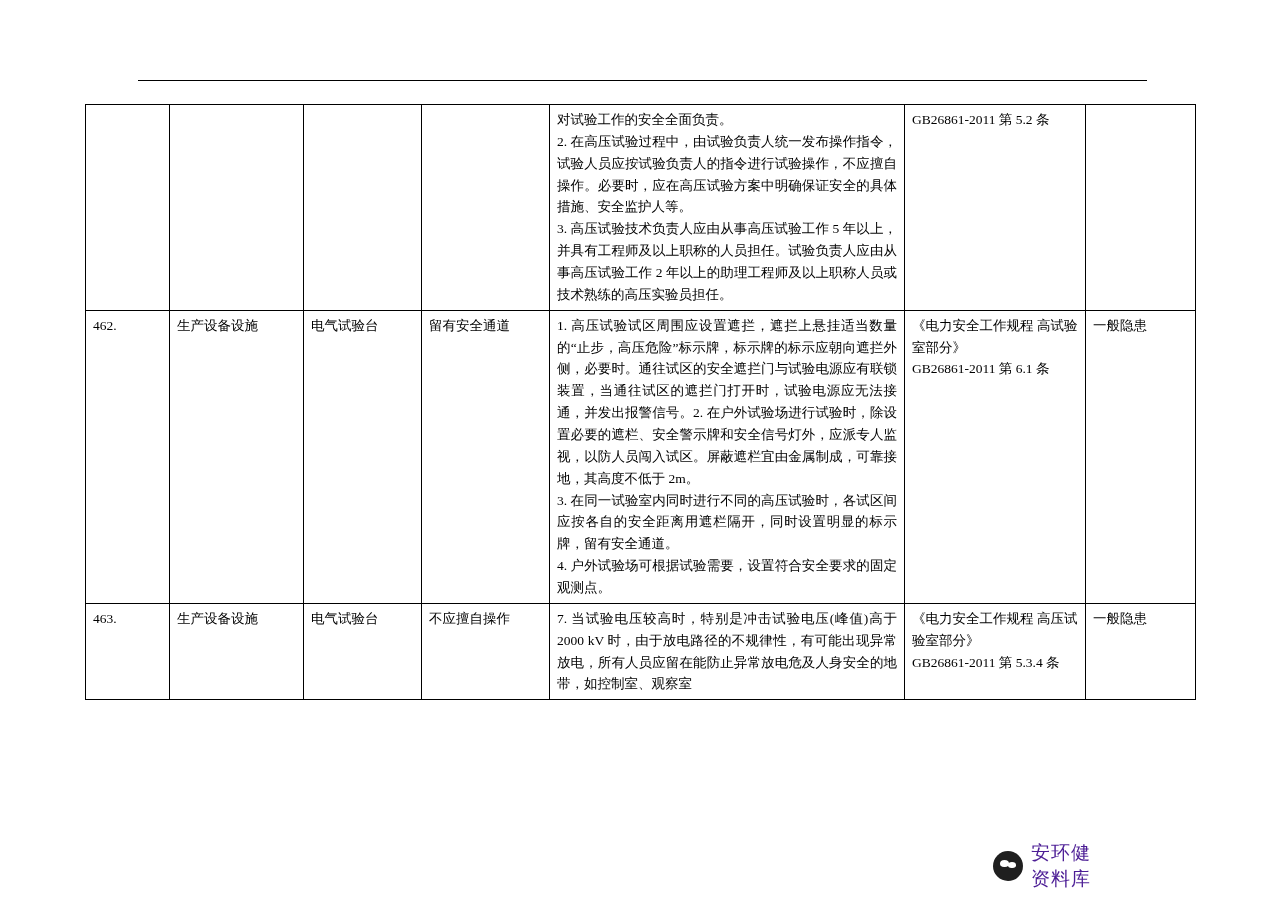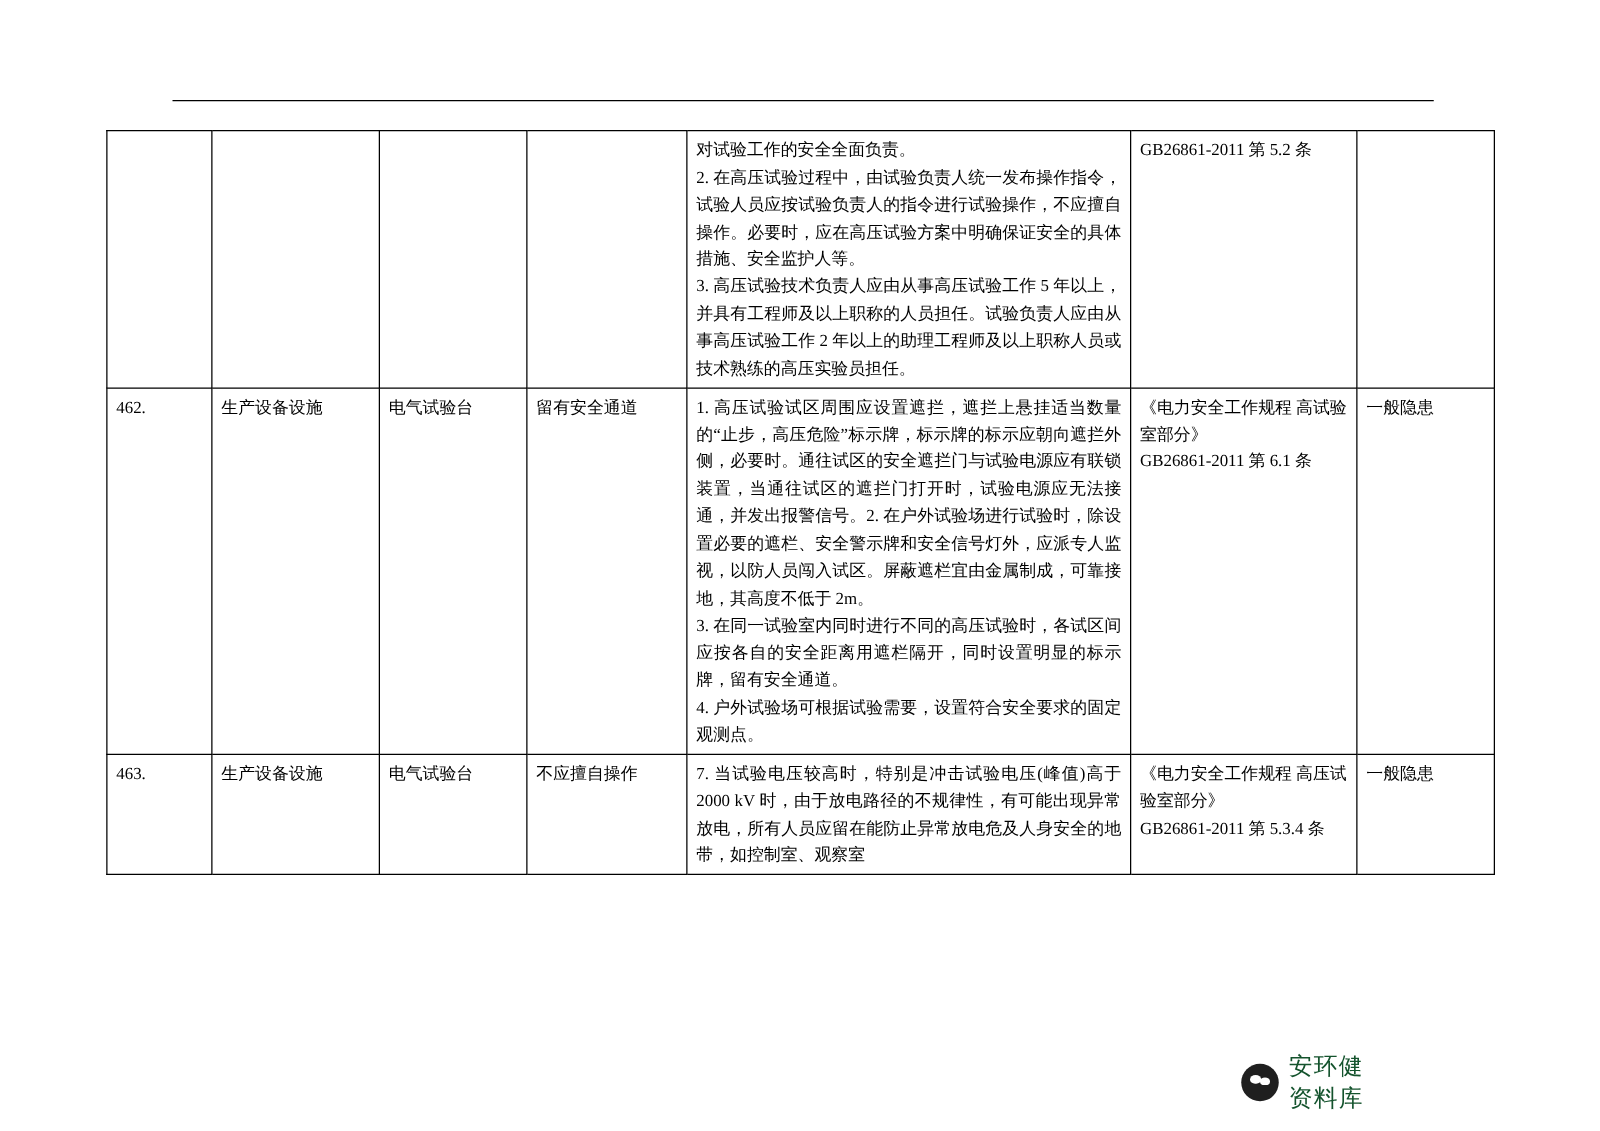--- a/index.html
+++ b/index.html
@@ -96,21 +96,21 @@
     position: absolute;
     left: 15px; top: 11px;
     width: 8px; height: 6px;
     border-radius: 50% 50% 45% 45%;
     background: #ffffff;
   }
   .wm-text {
     font-family: "Liberation Sans", sans-serif;
     font-size: 19px;
     letter-spacing: 1px;
-    color: #14532d;
+    color: #4c1d95;
   }
 </style>
 </head>
 <body>
 
 <div class="page">
 
   <div class="top-rule"></div>
 
   <table class="doc-table">

